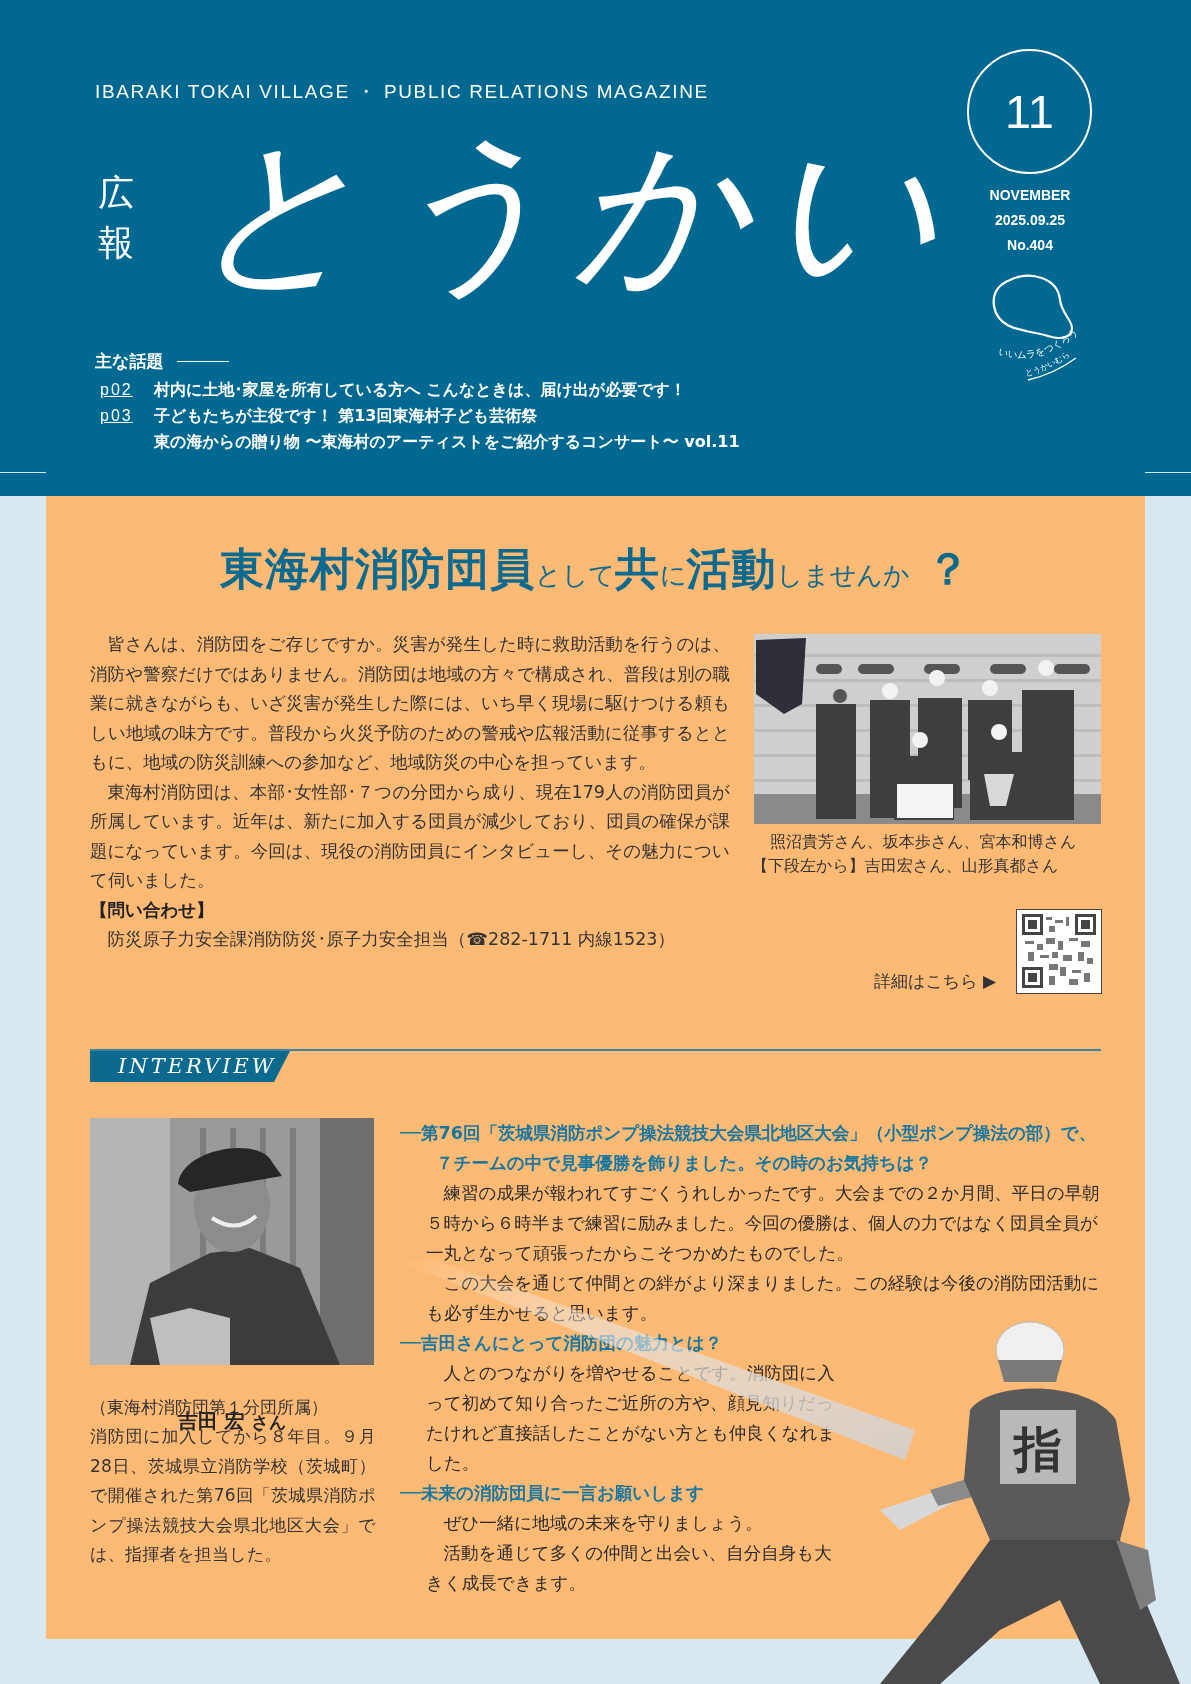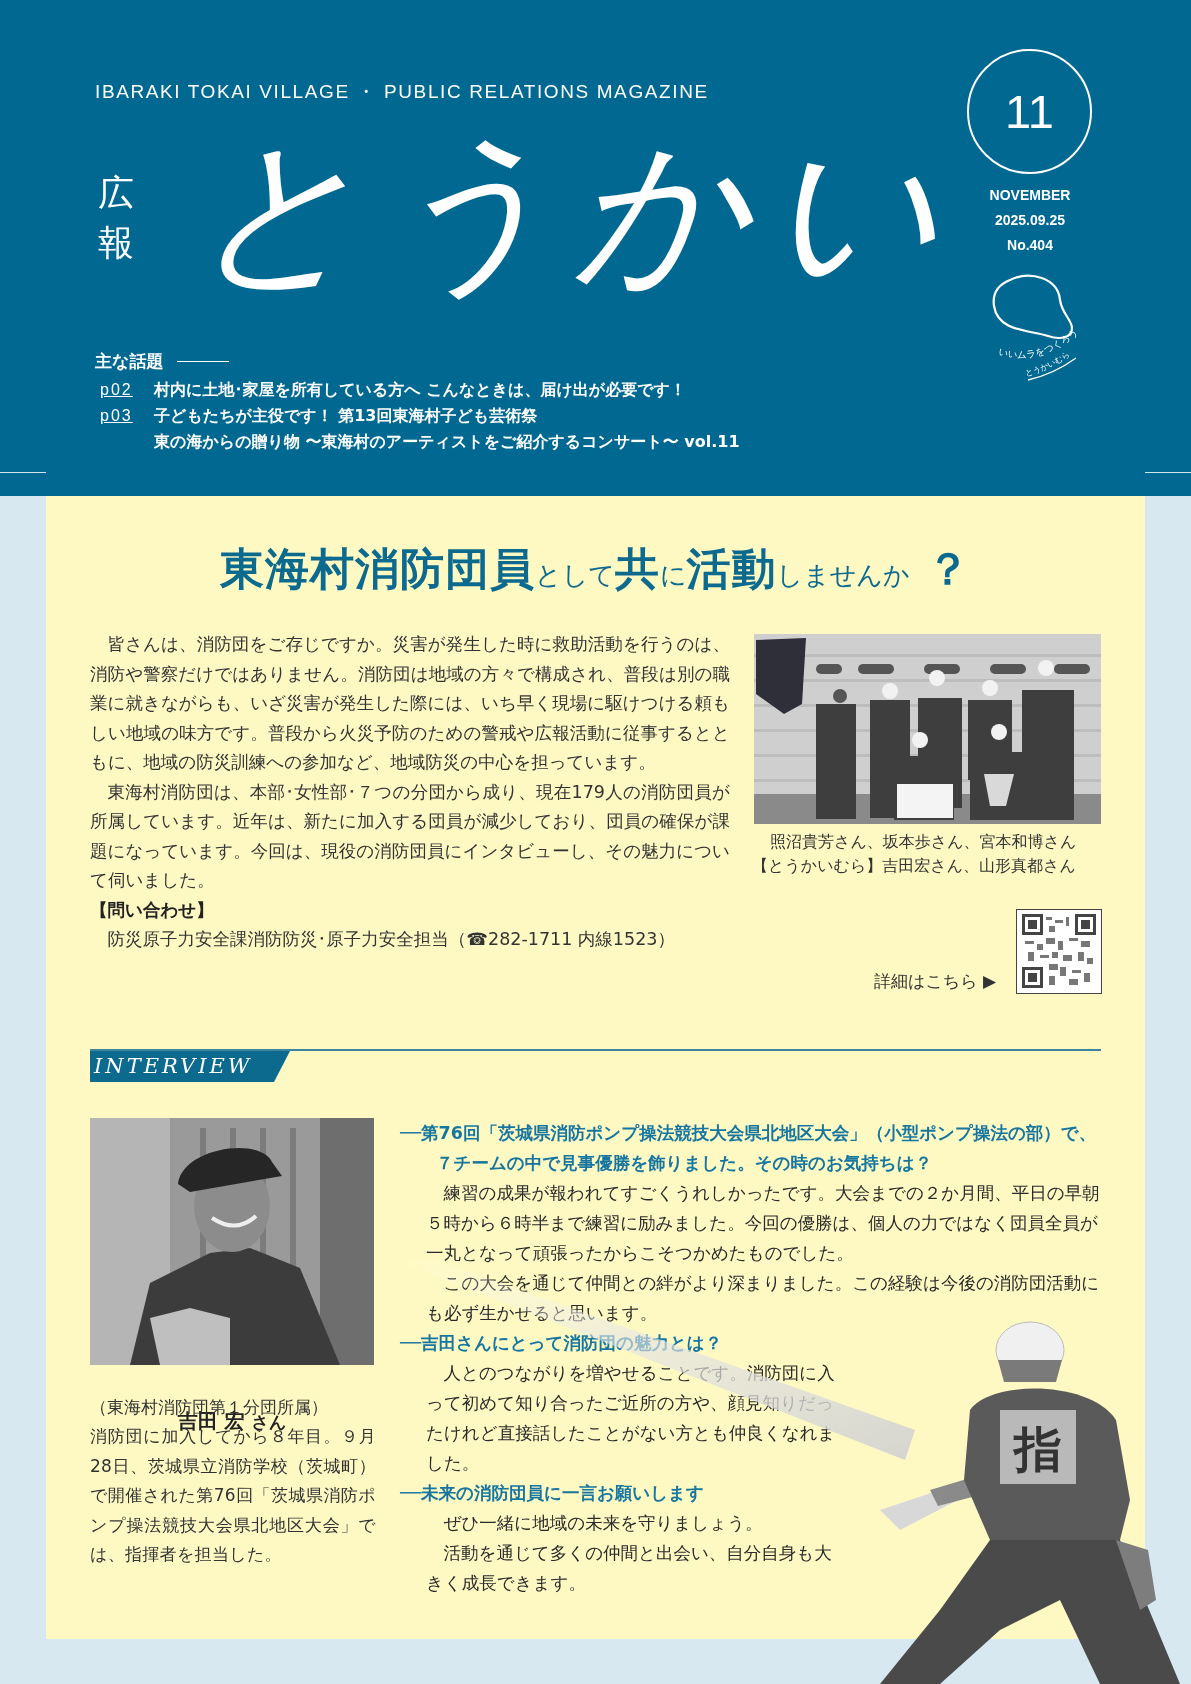--- a/index.html
+++ b/index.html
@@ -19,40 +19,40 @@
   .topics-title .rule { display: inline-block; width: 52px; height: 1px; background: #fff; }
   .topics { position: absolute; left: 100px; top: 377px; font-size: 16px; line-height: 26px; }
   .topic-row { display: flex; }
   .topic-row .pg { width: 54px; letter-spacing: 2px; font-family: "Liberation Sans", sans-serif; text-decoration: underline; }
   .topic-row .txt { font-weight: bold; }
 
   .hdr-line-l { position: absolute; left: 0; top: 472px; width: 46px; height: 1px; background: #cfe6ef; }
   .hdr-line-r { position: absolute; left: 1145px; top: 472px; width: 46px; height: 1px; background: #cfe6ef; }
 
   
-  .panel { position: absolute; left: 46px; top: 496px; width: 1099px; height: 1143px; background: #fef9c3; }
+  .panel { position: absolute; left: 46px; top: 496px; width: 1099px; height: 1143px; background: #fdba74; }
 
   .headline { position: absolute; left: 0; top: 44px; width: 1099px; text-align: center; color: #0d6a8f; font-family: "DejaVu Serif", "Liberation Serif", serif; font-weight: bold; white-space: nowrap; }
   .headline .big { font-size: 44px; letter-spacing: 1px; }
   .headline .small { font-size: 26px; font-weight: normal; }
 
   .intro { position: absolute; left: 44px; top: 134px; width: 640px; font-size: 17.5px; line-height: 29.5px; color: #333; text-align: justify; }
   .intro p { text-indent: 1em; }
   .contact-label { font-weight: bold; color: #222; }
   .contact-text { padding-left: 1em; }
 
   .group-photo { position: absolute; left: 708px; top: 138px; width: 347px; height: 190px; background: linear-gradient(#d6d6d6, #bdbdbd 60%, #9a9a9a); overflow: hidden; }
   .caption { position: absolute; left: 706px; top: 334px; width: 352px; font-size: 16px; line-height: 24px; color: #333; white-space: nowrap; }
   .caption .indent { padding-left: 18px; }
   .details-link { position: absolute; left: 828px; top: 474px; font-size: 17px; color: #333; }
   .qr { position: absolute; left: 970px; top: 413px; width: 86px; height: 85px; border: 1.5px solid #444; padding: 4px; background: #fff; }
 
   
   .iv-rule { position: absolute; left: 44px; top: 553px; width: 1011px; height: 1.5px; background: #3d84a1; }
-  .iv-badge { position: absolute; left: 44px; top: 555px; width: 200px; height: 31px; background: #0d6a8f; clip-path: polygon(0 0, 100% 0, 92% 100%, 0 100%); color: #fff; font-family: "DejaVu Serif", "Liberation Serif", serif; font-style: italic; font-size: 21px; letter-spacing: 3px; padding-left: 4px; line-height: 31px; }
+  .iv-badge { position: absolute; left: 44px; top: 555px; width: 200px; height: 31px; background: #0d6a8f; clip-path: polygon(0 0, 100% 0, 92% 100%, 0 100%); color: #fff; font-family: "DejaVu Serif", "Liberation Serif", serif; font-style: italic; font-size: 21px; letter-spacing: 3px; padding-left: 28px; line-height: 31px; }
 
   .portrait { position: absolute; left: 44px; top: 622px; width: 284px; height: 247px; background: linear-gradient(135deg, #8d8d8d, #5b5b5b 50%, #3b3b3b); overflow: hidden; }
   .person-name { position: absolute; left: 44px; top: 912px; width: 284px; text-align: center; font-size: 20px; font-weight: bold; color: #222; }
   .person-name .san { font-size: 17px; }
   .person-aff { position: absolute; left: 44px; top: 900px; width: 284px; font-size: 17px; color: #333; }
   .person-bio { position: absolute; left: 44px; top: 926px; width: 286px; font-size: 17px; line-height: 29.5px; color: #333; text-align: justify; letter-spacing: 0.3px; }
 
   .qa { position: absolute; left: 354px; top: 622px; width: 703px; font-size: 17.5px; line-height: 30px; }
   .q { color: #1776a0; font-weight: bold; padding-left: 36px; text-indent: -36px; }
   .a { color: #2a2a2a; font-family: "DejaVu Serif", "Liberation Serif", serif; padding-left: 26px; }
@@ -164,21 +164,21 @@
           <circle cx="166" cy="106" r="8"></circle>
           <circle cx="245" cy="98" r="8"></circle>
         </g>
       <rect x="143" y="150" width="56" height="34" fill="#f4f4f4"></rect>
       <path d="M230 140 L260 140 L252 172 L236 172 Z" fill="#d9d9d9"></path>
     </svg>
   </div>
 
   <div class="caption">
     <div class="indent">照沼貴芳さん、坂本歩さん、宮本和博さん</div>
-    <div>【とうかいむら】吉田宏さん、山形真都さん</div>
+    <div>【下段左から】吉田宏さん、山形真都さん</div>
   </div>
 
   <div class="details-link">詳細はこちら ▶</div>
   <div class="qr">
     <svg width="76" height="74" viewBox="0 0 25 25" shape-rendering="crispEdges">
       <rect width="25" height="25" fill="#fff"></rect>
       <g fill="#444">
         <rect x="0" y="0" width="7" height="7"></rect>
           <rect x="18" y="0" width="7" height="7"></rect>
           <rect x="0" y="18" width="7" height="7"></rect>

